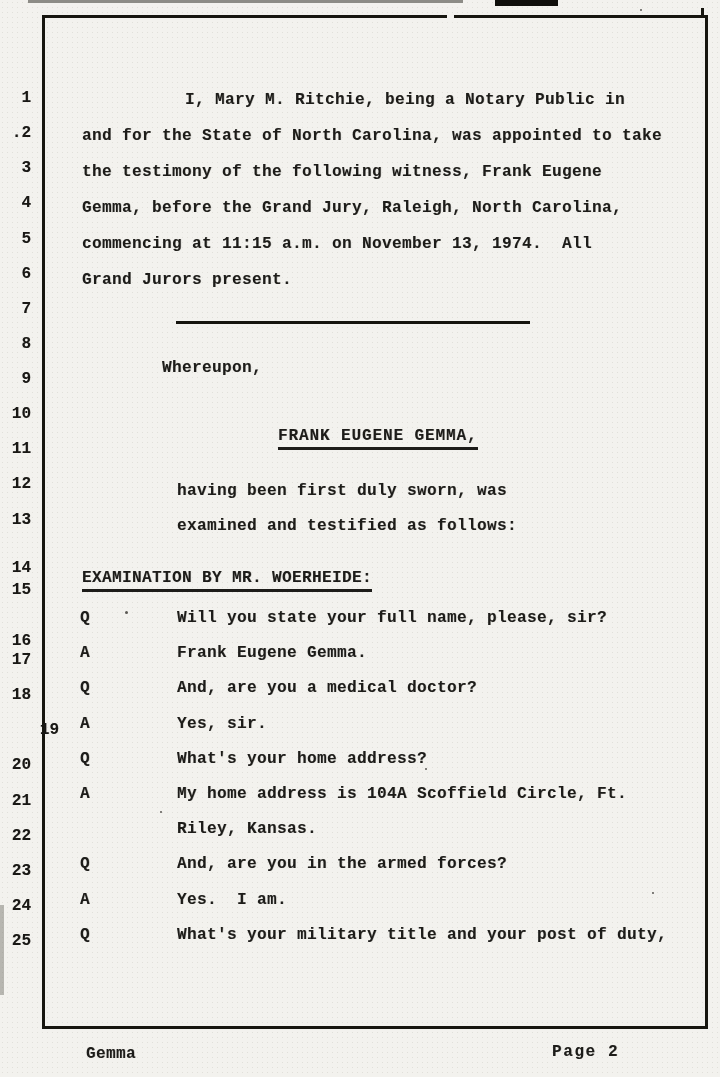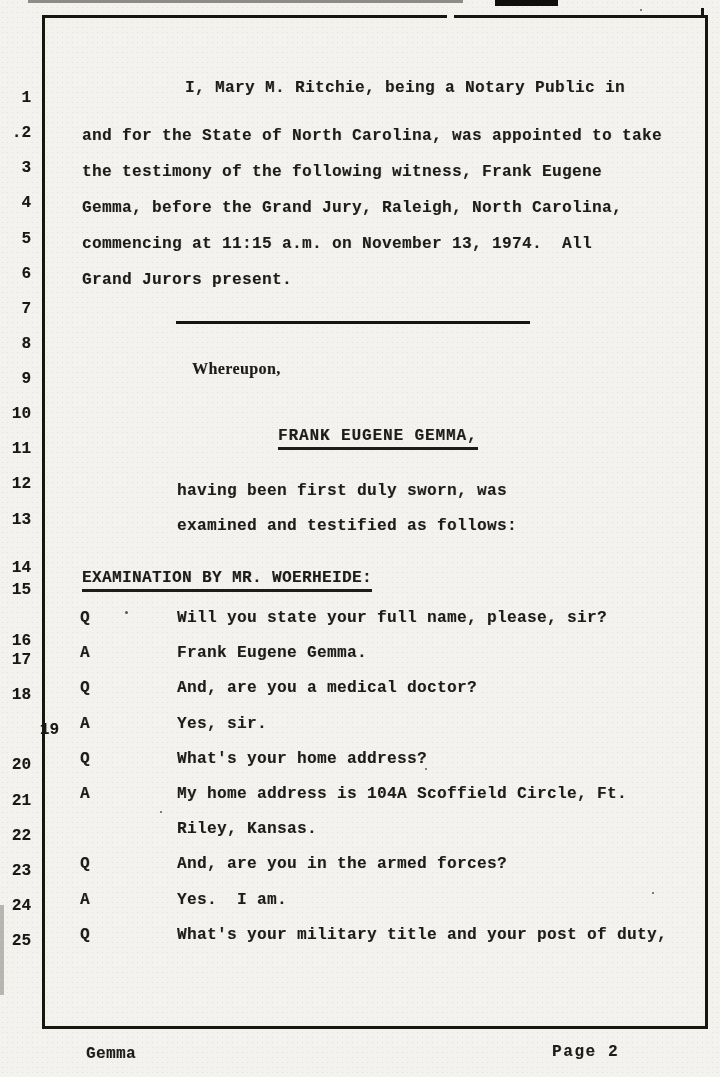--- a/index.html
+++ b/index.html
@@ -70,31 +70,31 @@
       <div class="ln" style="top: 722px; padding-left: 28px;">19</div>
       <div class="ln" style="top: 757px;">20</div>
       <div class="ln" style="top: 793px;">21</div>
       <div class="ln" style="top: 828px;">22</div>
       <div class="ln" style="top: 863px;">23</div>
       <div class="ln" style="top: 898px;">24</div>
       <div class="ln" style="top: 933px;">25</div>
     </div>
 
   <div id="preamble">
-      <div class="t" style="top: 80px; left: 185px; font-family: Liberation Mono, monospace;">I, Mary M. Ritchie, being a Notary Public in</div>
+      <div class="t" style="top: 92px; left: 185px; font-family: Liberation Mono, monospace;">I, Mary M. Ritchie, being a Notary Public in</div>
       <div class="t" style="top: 128px; left: 82px;">and for the State of North Carolina, was appointed to take</div>
       <div class="t" style="top: 164px; left: 82px;">the testimony of the following witness, Frank Eugene</div>
       <div class="t" style="top: 200px; left: 82px;">Gemma, before the Grand Jury, Raleigh, North Carolina,</div>
       <div class="t" style="top: 236px; left: 82px;">commencing at 11:15 a.m. on November 13, 1974.  All</div>
       <div class="t" style="top: 272px; left: 82px;">Grand Jurors present.</div>
     </div>
 
   <div class="rule" style="left:176px;top:321px;width:354px;height:3px;"></div>
 
-  <div class="t" style="left:192px;top:360px;font-family:Liberation Serif, serif;">Whereupon,</div>
+  <div class="t" style="left:162px;top:360px;">Whereupon,</div>
 
   <div class="t ul" style="left:272px;top:428px;letter-spacing:0.9px;margin-left:6px;">FRANK EUGENE GEMMA,</div>
 
   <div class="t" style="left:177px;top:483px;">having been first duly sworn, was</div>
   <div class="t" style="left:177px;top:518px;">examined and testified as follows:</div>
 
   <div class="t ul" style="left:82px;top:570px;">EXAMINATION BY MR. WOERHEIDE:</div>
 
   <div id="qaRows">
       <div class="t" style="top: 610px; left: 80px;">Q</div>

